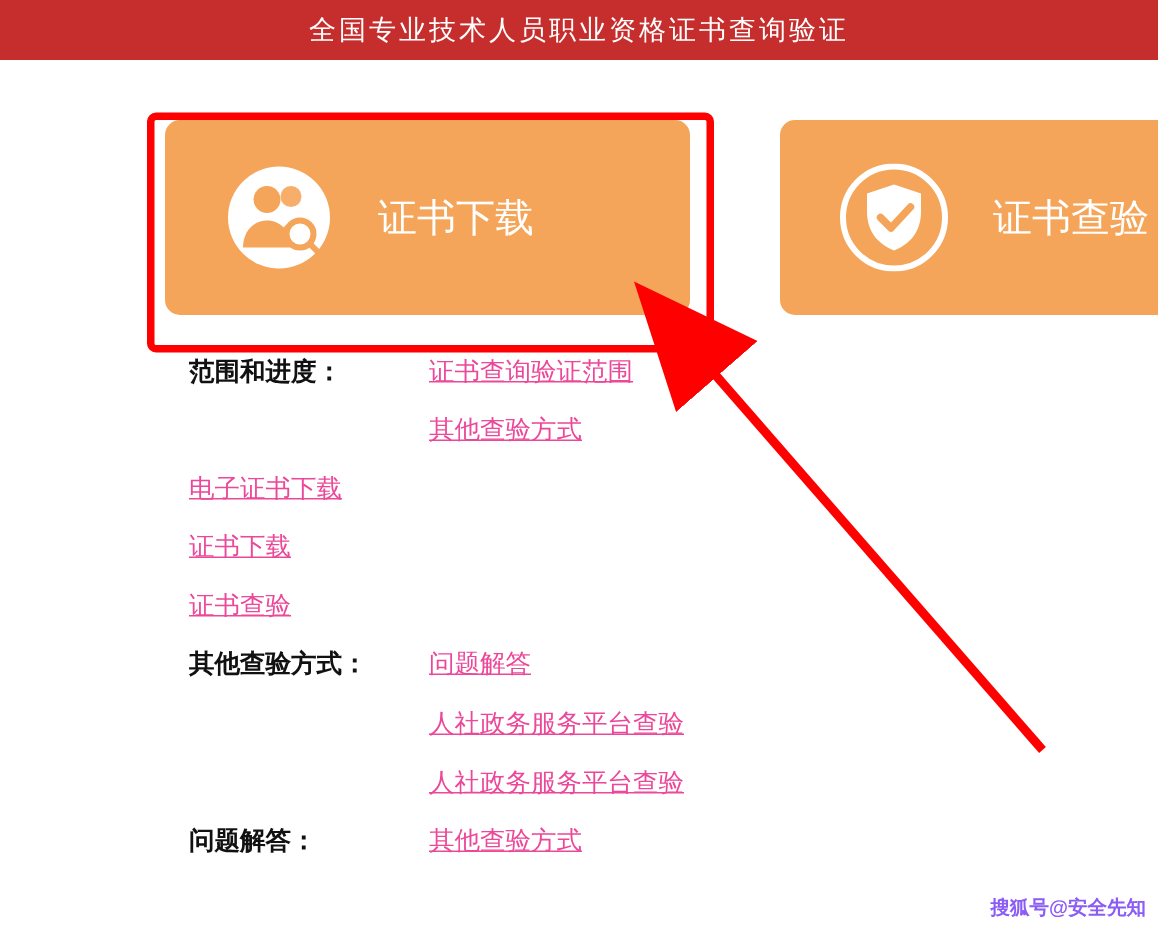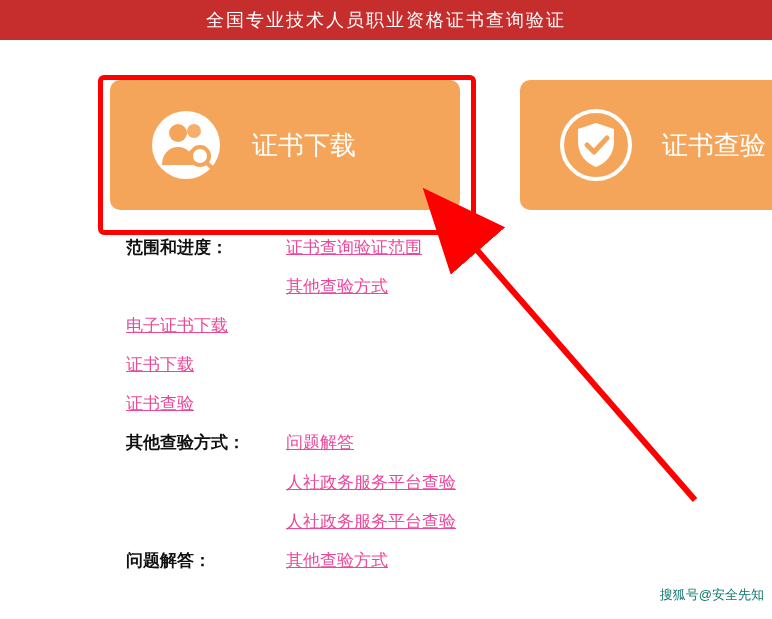--- a/index.html
+++ b/index.html
@@ -68,23 +68,24 @@
     text-decoration: underline;
     display: block;
   }
   .arrow-svg {
     position: absolute;
     pointer-events: none;
   }
   .watermark {
     position: absolute;
     right: 8px;
-    bottom: 15px;
+    bottom: 5px;
     font-size: 13px;
-    color: #0f766e;
+    color: #8b5cf6;
+    font-weight: bold;
   }
 </style>
 </head>
 <body>
 
 <div class="header-bar">
   <span>全国专业技术人员职业资格证书查询验证</span>
 </div>
 
 <div class="cards-row">

